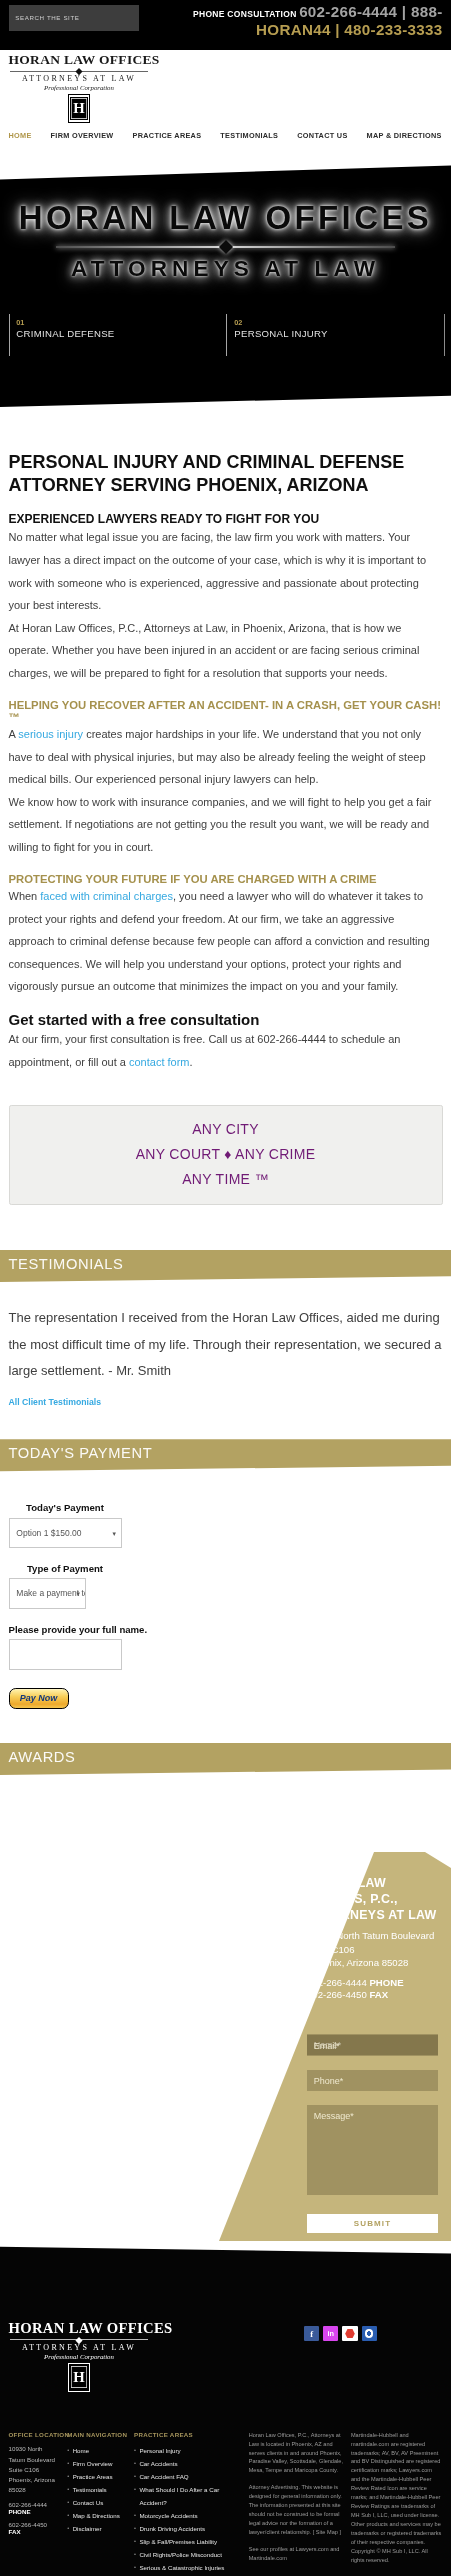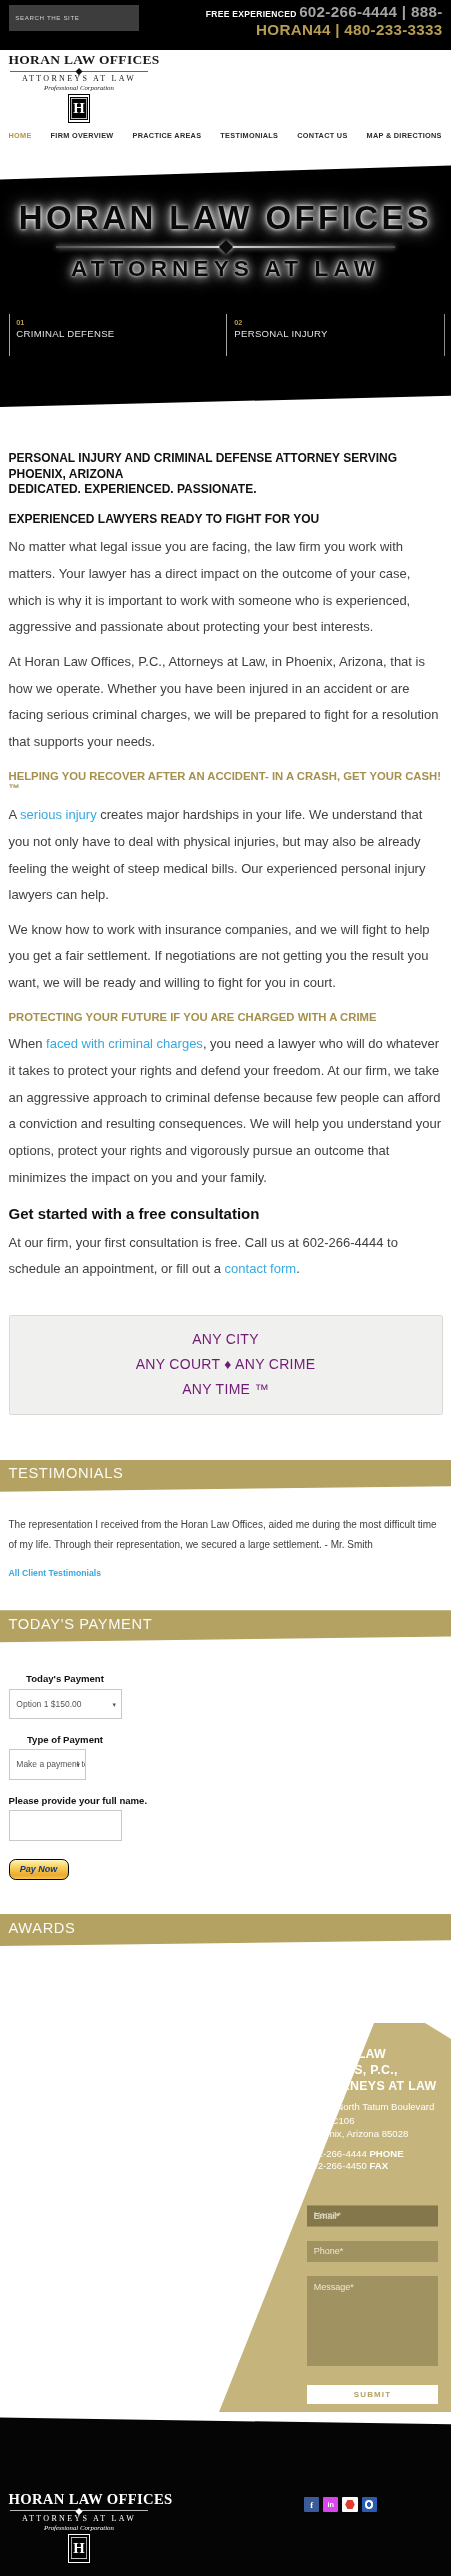--- a/index.html
+++ b/index.html
@@ -44,38 +44,38 @@
     transform:translateX(-50%) rotate(45deg); box-shadow:0 0 5.6px rgba(255,255,255,.8); }
   .sign-sub { font-size:22.6px; font-weight:bold; letter-spacing:5.1px; color:#0a0a0a;
     text-shadow:0 0 2.8px #fff, 0 0 8px #fff, 0 2.3px 14.7px rgba(255,255,255,.8); white-space:nowrap; }
   .hero-band { display:flex; margin:32px 5.6px 0 8.5px; border-right:0.6px solid rgba(255,255,255,.55); text-align:left; }
   .hero-feature { width:50%; border-left:0.6px solid rgba(255,255,255,.65); padding:4.5px 0 17px 6.8px; }
   .feat-num { color:#b69d51; font-size:7.3px; font-weight:bold; }
   .feat-label { color:#e2e2e2; font-size:9.6px; letter-spacing:0.3px; margin-top:1.1px; }
 
   
   .content { padding:44px 8.5px 0 8.5px; color:#404040; }
-  .content h1 { color:#111; font-size:12px; line-height:1.3; font-weight:bold; }
+  .content h1 { color:#111; font-size:18px; line-height:1.3; font-weight:bold; }
   .content h2 { color:#111; font-size:12px; font-weight:bold; margin-top:14.7px; }
   .content h2.gold { color:#a5914d; font-size:11.3px; }
   .content h3 { color:#111; font-size:15px; font-weight:bold; margin-top:13.5px; }
-  .content p { font-size:13px; line-height:2.05; margin-top:8px; }
+  .content p { font-size:11px; line-height:2.05; }
   a.text-link { color:#36a9e1; text-decoration:none; }
   .anycity { margin:32px 0 0 0; background:#f0f0ee; border:0.6px solid #d9d9d6; border-radius:2.3px; padding:14.7px 5.6px 17px 5.6px; text-align:center; }
   .banner-line { font-size:14px; font-weight:normal; color:#701a75; margin-top:9px; letter-spacing:0.3px; }
   .banner-line:first-of-type { margin-top:0; }
   .content-bottom-space { height:45px; }
 
   
   .band { background:#b3a262; color:rgba(255,255,255,.95); height:36px; padding:5.6px 0 0 8.5px;
     font-size:14.7px; letter-spacing:0.6px; clip-path:polygon(0 0,100% 0,100% calc(100% - 9.6px),0 calc(100% - 4px)); }
 
   
   .testimonials-body { padding:19px 8.5px 32px 8.5px; color:#404040; }
-  .testimonials-body p { font-size:10px; line-height:2.05; }
+  .testimonials-body p { font-size:13px; line-height:2.05; }
   .all-testimonials { display:inline-block; margin-top:12.4px; color:#36a9e1; font-weight:bold; font-size:8.7px; text-decoration:none; }
 
   
   .payment-body { padding:27px 8.5px 34px 8.5px; }
   .pay-label { width:113px; text-align:center; font-weight:bold; font-size:9.6px; color:#111; margin-bottom:4.5px; }
   .pay-select { position:relative; width:113px; height:30.5px; border:0.6px solid #c9c9c9; background:#fff;
     color:#555; font-size:8.5px; line-height:29px; padding:0 12.4px 0 6.8px; overflow:hidden; white-space:nowrap; margin-bottom:14.7px; }
   .pay-select.narrow { width:77px; }
   .sel-arrow { position:absolute; right:4.5px; top:0; color:#555; font-size:6.8px; }
   .pay-label-name { font-weight:bold; font-size:9.6px; color:#111; margin:3.4px 0 4.5px 0; }
@@ -138,21 +138,21 @@
   .f-bullet { color:#8b8b8b; font-size:5.6px; }
   .f-link { color:#e6e6e6; font-size:6.2px; text-decoration:none; }
   .fineprint { color:#9a9a9a; font-size:5.6px; line-height:1.6; margin-bottom:8px; }
 </style>
 </head>
 <body>
 
 <div class="topbar">
   <input class="search-input" placeholder="SEARCH THE SITE" style="">
   <div class="phones">
-    <span class="free-consult">FREE EXPERIENCED</span>
+    <span class="free-consult">PHONE CONSULTATION</span>
     <span class="phone-line">602-266-4444 | 888-</span>
     <div class="phone-line2">HORAN44 | 480-233-3333</div>
   </div>
 </div>
 
 <div class="header">
   <div class="logo-block">
     <div class="logo-title">HORAN LAW OFFICES</div>
     <div class="logo-divider"></div>
     <div class="logo-sub">ATTORNEYS AT LAW</div>
@@ -180,21 +180,20 @@
       <div class="hero-feature">
         <div class="feat-num">02</div>
         <div class="feat-label">PERSONAL INJURY</div>
       </div>
     </div>
 </div>
 
 <div class="content">
   <h1>
     <div>PERSONAL INJURY AND CRIMINAL DEFENSE ATTORNEY SERVING PHOENIX, ARIZONA</div>
-    <div>DEDICATED. EXPERIENCED. PASSIONATE.</div>
   </h1>
   <h2>EXPERIENCED LAWYERS READY TO FIGHT FOR YOU</h2>
   <p>No matter what legal issue you are facing, the law firm you work with matters. Your lawyer has a direct impact on the outcome of your case, which is why it is important to work with someone who is experienced, aggressive and passionate about protecting your best interests.</p>
   <p>At Horan Law Offices, P.C., Attorneys at Law, in Phoenix, Arizona, that is how we operate. Whether you have been injured in an accident or are facing serious criminal charges, we will be prepared to fight for a resolution that supports your needs.</p>
   <h2 class="gold">HELPING YOU RECOVER AFTER AN ACCIDENT- IN A CRASH, GET YOUR CASH!™</h2>
   <p><span>A </span><a href="#" class="text-link">serious injury</a><span> creates major hardships in your life. We understand that you not only have to deal with physical injuries, but may also be already feeling the weight of steep medical bills. Our experienced personal injury lawyers can help.</span></p>
   <p>We know how to work with insurance companies, and we will fight to help you get a fair settlement. If negotiations are not getting you the result you want, we will be ready and willing to fight for you in court.</p>
   <h2 class="gold">PROTECTING YOUR FUTURE IF YOU ARE CHARGED WITH A CRIME</h2>
   <p><span>When </span><a href="#" class="text-link">faced with criminal charges</a><span>, you need a lawyer who will do whatever it takes to protect your rights and defend your freedom. At our firm, we take an aggressive approach to criminal defense because few people can afford a conviction and resulting consequences. We will help you understand your options, protect your rights and vigorously pursue an outcome that minimizes the impact on you and your family.</span></p>
   <h3>Get started with a free consultation</h3>

